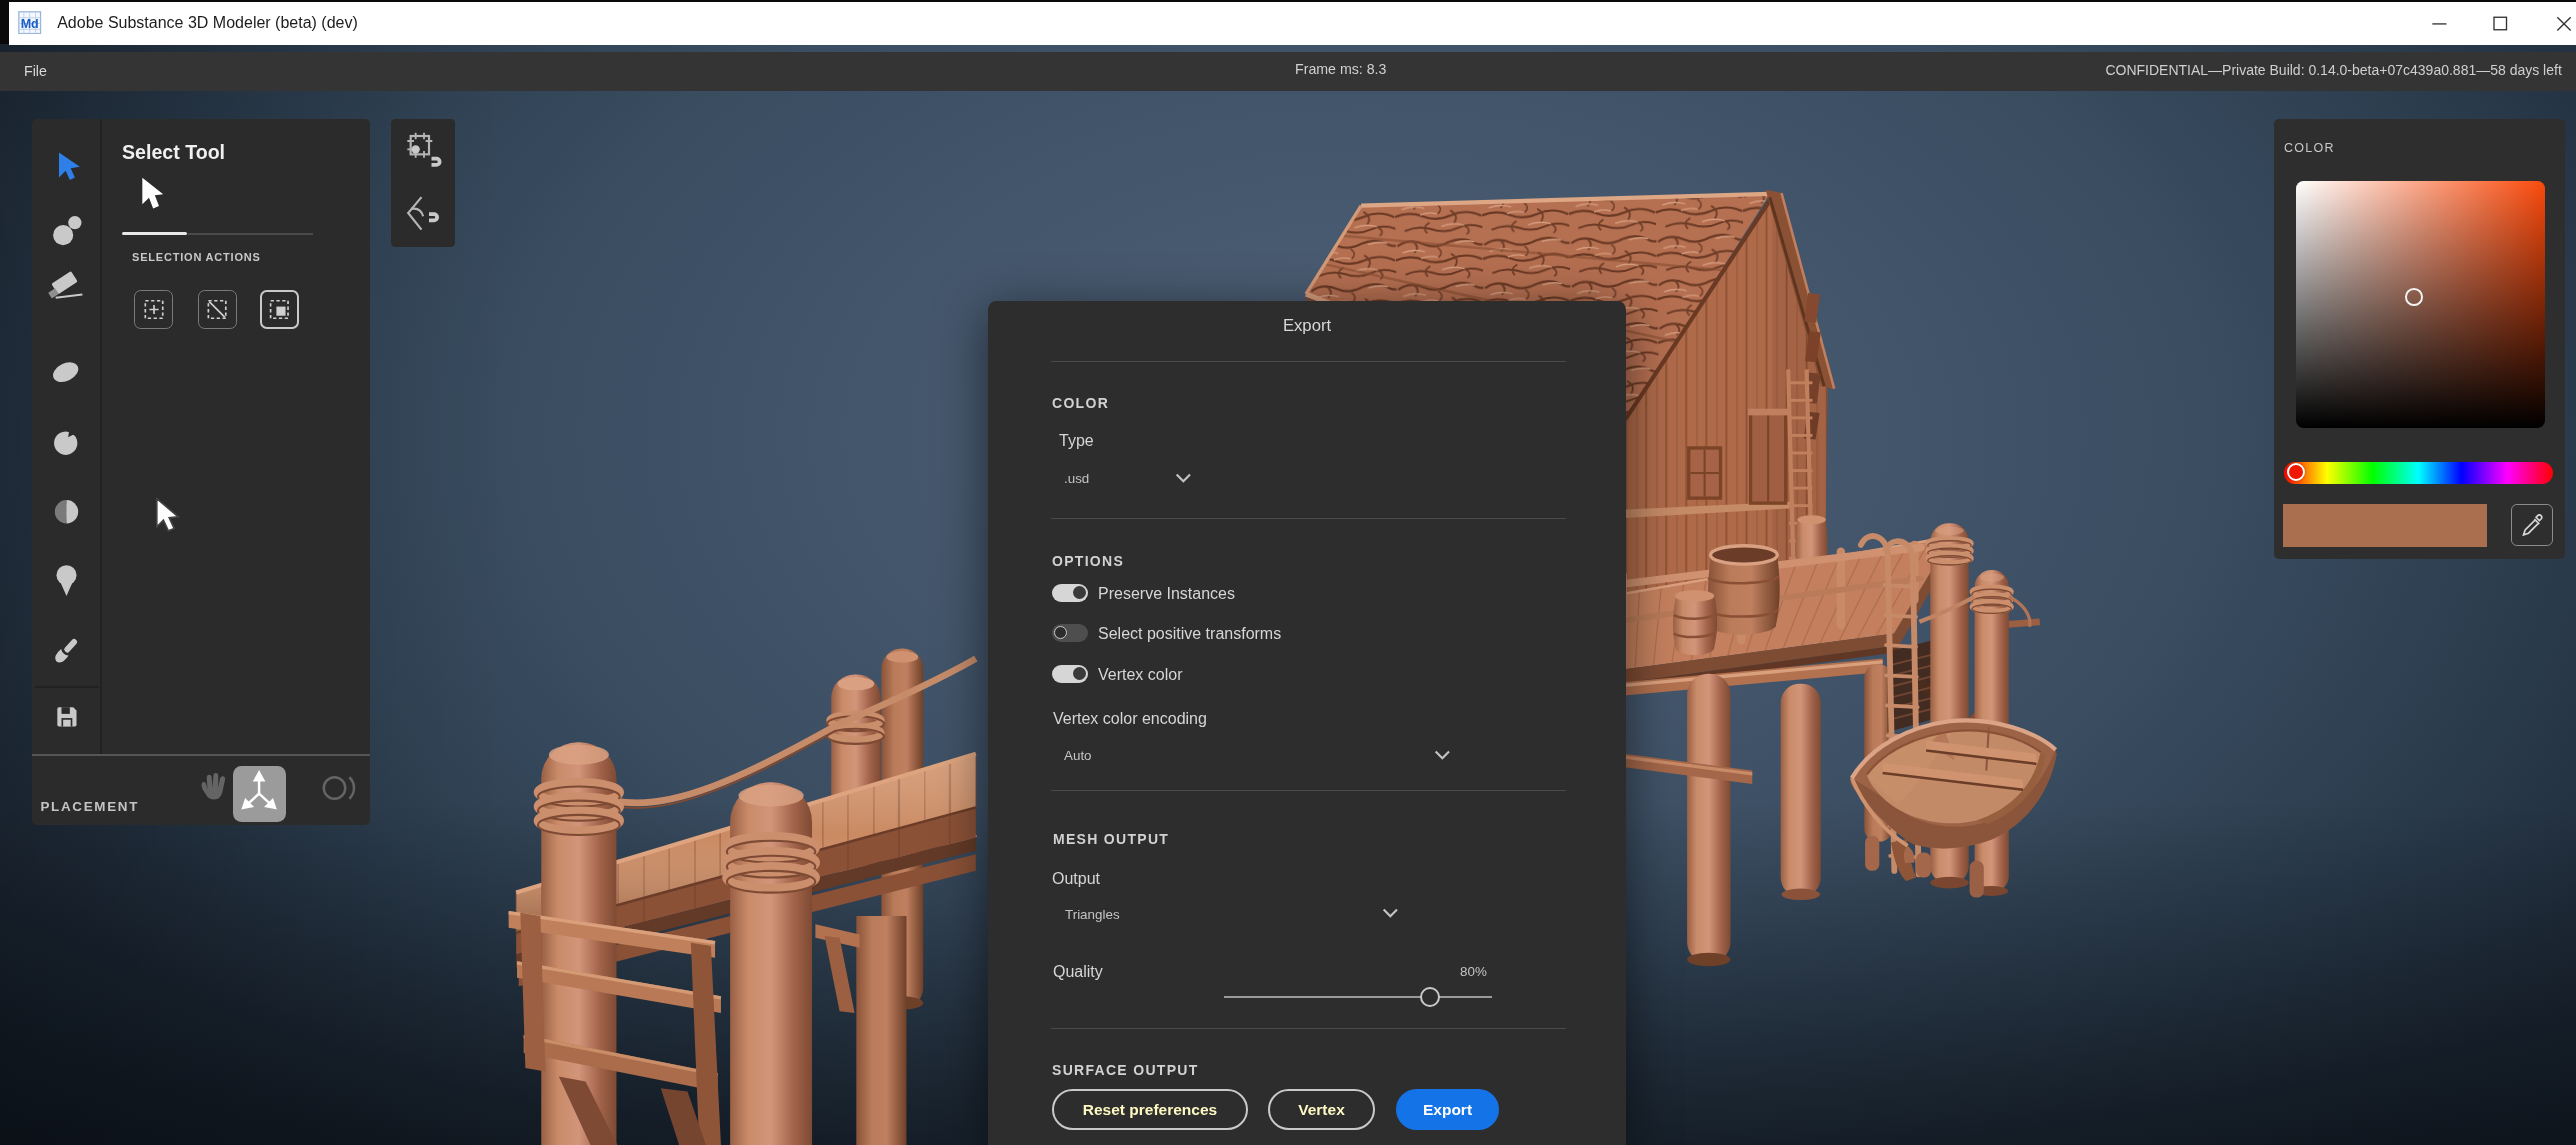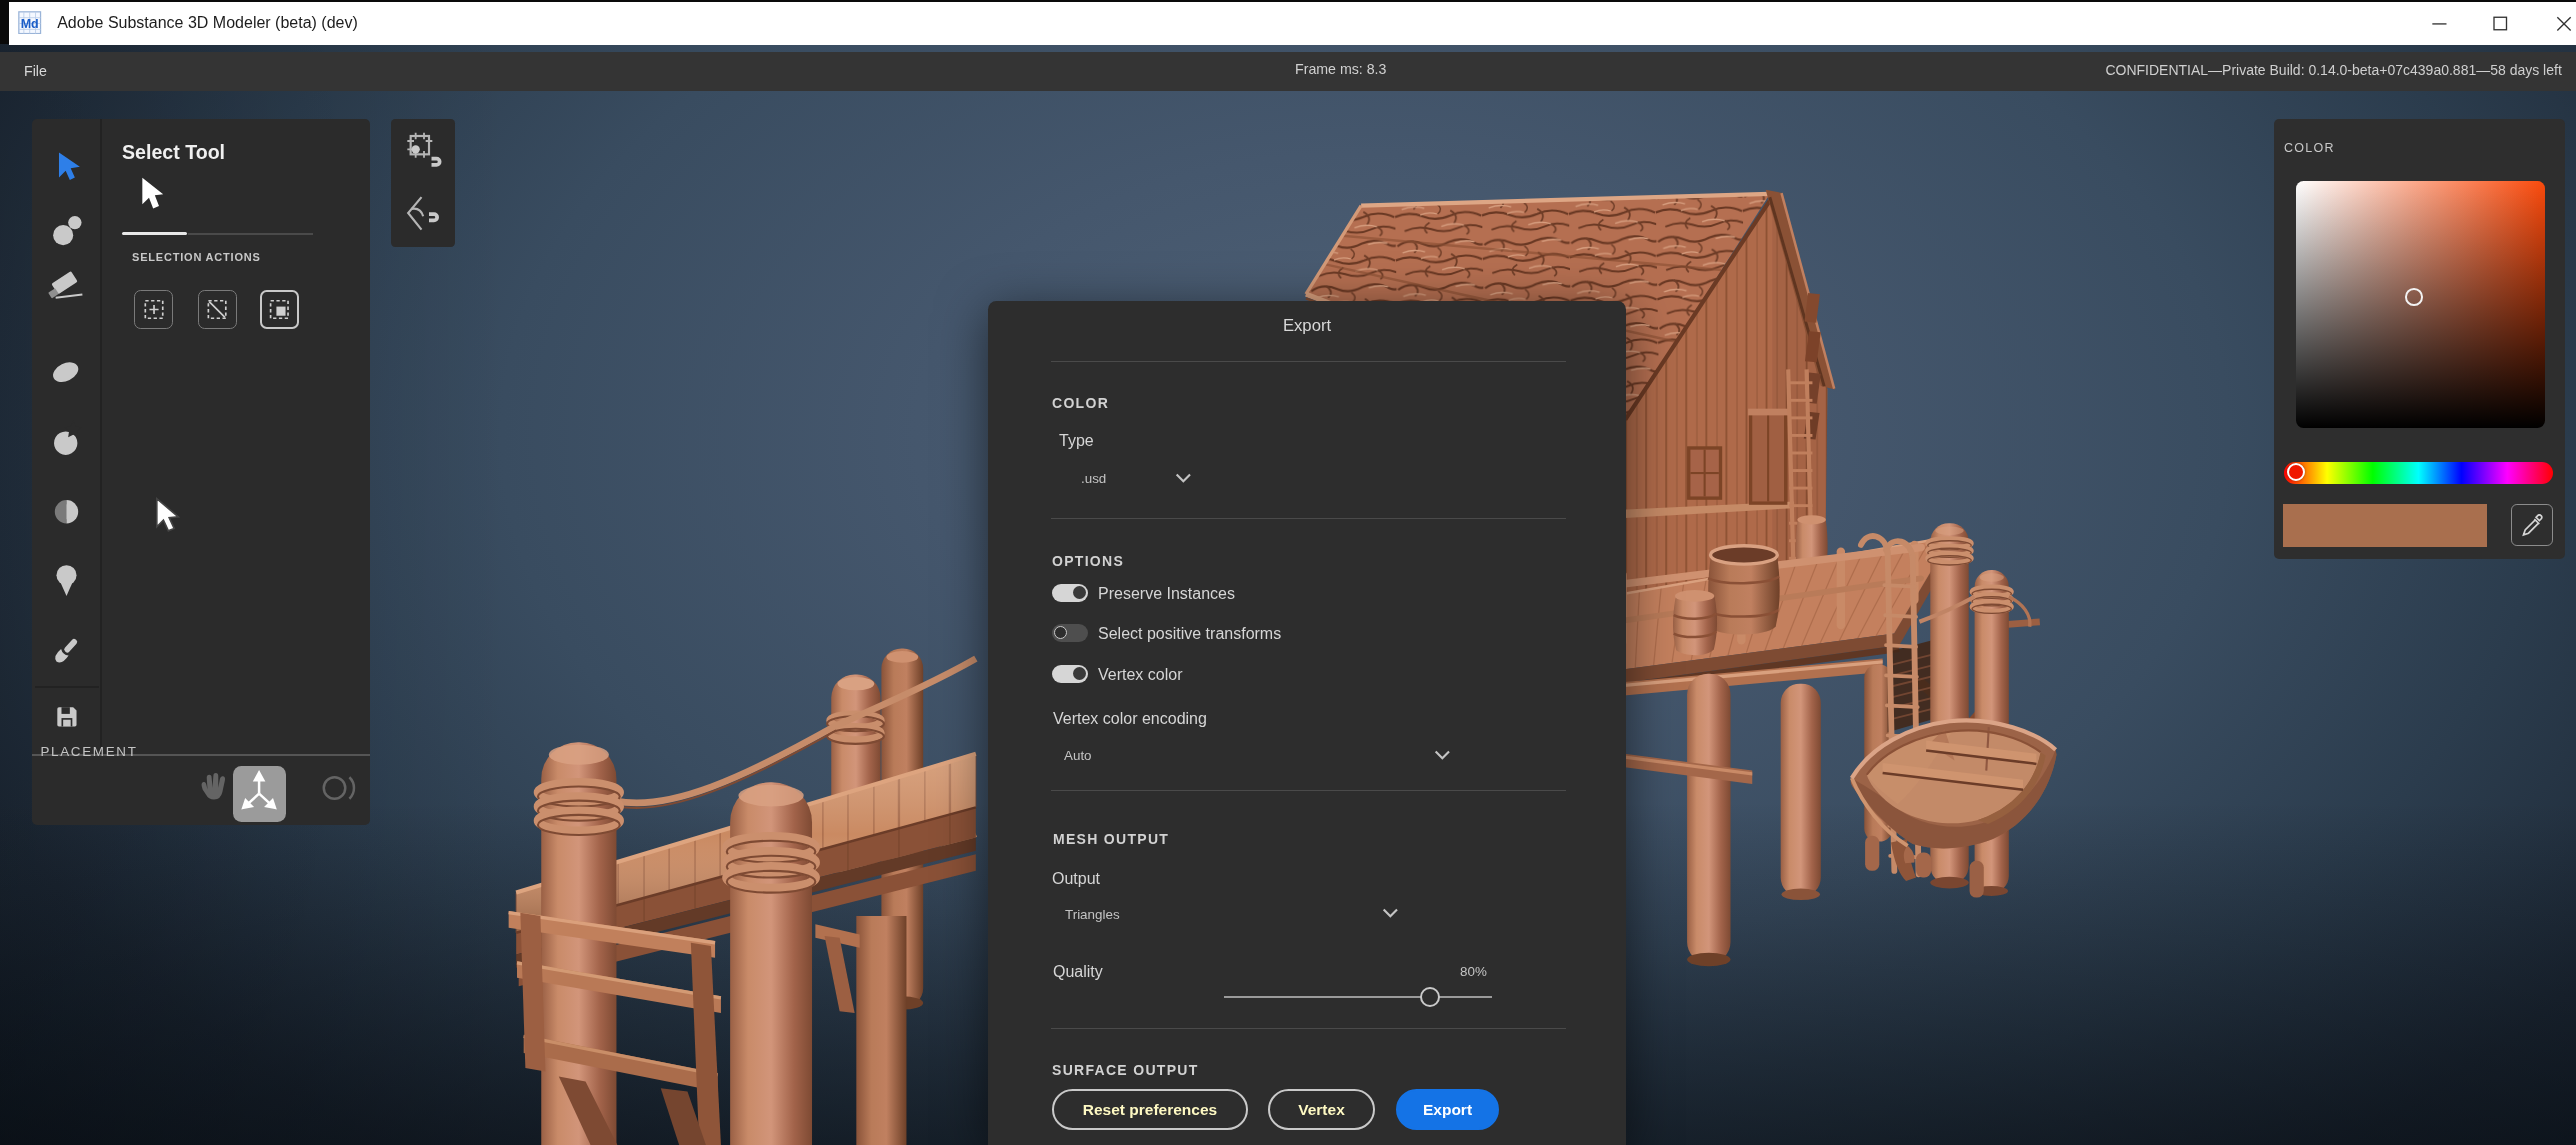--- a/index.html
+++ b/index.html
@@ -23,21 +23,21 @@
 
 #lpanel{position:absolute;left:32px;top:119px;width:338px;height:706px;background:#2b2b2b;border-radius:5px;}
 #lpanel .vdiv{position:absolute;left:68px;top:0;width:1.7px;height:635px;background:#222;}
 #lpanel .hdiv1{position:absolute;left:2.5px;top:567px;width:64px;height:1.7px;background:#222;}
 #lpanel .hdiv2{position:absolute;left:0;top:635px;width:338px;height:1.7px;background:#555;}
 #lpanel .stitle{position:absolute;left:90px;top:22px;font-size:19.6px;font-weight:bold;color:#f0f0f0;}
 #lpanel .uline1{position:absolute;left:90px;top:113px;width:65px;height:3.3px;background:#e8e8e8;border-radius:1.7px;}
 #lpanel .uline2{position:absolute;left:156px;top:114px;width:125px;height:1.7px;background:#4a4a4a;}
 #lpanel .sact{position:absolute;left:100px;top:132px;font-size:11px;font-weight:bold;letter-spacing:0.8px;color:#c8c8c8;}
 .selbtn{position:absolute;top:171px;width:39px;height:39px;border:1.7px solid #7a7a7a;border-radius:6.7px;box-sizing:border-box;}
-#lpanel .placement{position:absolute;left:8.4px;top:625px;font-size:13.4px;font-weight:normal;letter-spacing:1.7px;color:#c4c4c4;}
+#lpanel .placement{position:absolute;left:8.4px;top:680px;font-size:13.4px;font-weight:bold;letter-spacing:1.7px;color:#c4c4c4;}
 #lpanel .pbtn{position:absolute;left:201px;top:647px;width:53px;height:56px;background:#9b9b9b;border-radius:8.4px;}
 
 #spanel{position:absolute;left:391px;top:119px;width:64px;height:128px;background:#2b2b2b;border-radius:4.2px;}
 
 #dlg{position:absolute;left:976px;top:301px;width:638px;height:844px;background:#2d2d2d;border-radius:8.4px 8.4px 0 0;box-shadow:0 10px 50px rgba(0,0,0,0.55);margin-left:12px;}
 #dlg .t{position:absolute;font-size:16px;color:#d6d6d6;}
 #dlg .hdr{position:absolute;font-size:14px;font-weight:bold;letter-spacing:1.3px;color:#d2d2d2;}
 #dlg .val{position:absolute;font-size:13.4px;color:#c4c4c4;}
 #dlg .sep{position:absolute;left:63px;width:515px;height:0.8px;background:#4a4a4a;}
 #dlg .title{position:absolute;left:0;width:638px;top:15px;text-align:center;font-size:16.7px;color:#d8d8d8;}
@@ -463,21 +463,21 @@
    <path d="M9,19 q11,-2 14,9"></path>
   </g>
   <path d="M27,26 v6 a6,6 0 0 0 12,0 v-6 h-4.5 v6 a1.5,1.5 0 0 1 -3,0 v-6 Z" fill="#c9c9c9" transform="rotate(-90 33 29)"></path>
  </svg>
 </div>
 <div id="dlg">
  <div class="title">Export</div>
  <div class="sep" style="top:60px"></div>
  <div class="hdr" style="left:64px;top:94px">COLOR</div>
  <div class="t" style="left:71px;top:131px">Type</div>
- <div class="val" style="left:93px;top:170px">.usd</div>
+ <div class="val" style="left:76px;top:170px">.usd</div>
  <svg class="abs" style="left:187px;top:171px" width="16.7" height="11.7" viewBox="0 0 20 14">
         <path d="M2,3 L10,11 L18,3" stroke="#c4c4c4" stroke-width="2.6" fill="none"></path>
       </svg>
  <div class="sep" style="top:217px"></div>
  <div class="hdr" style="left:64px;top:252px">OPTIONS</div>
  <div class="tgl on" style="top:283px">
         <div class="knob"></div>
       </div>
  <div class="t" style="left:110px;top:284px">Preserve Instances</div>
  <div class="tgl off" style="top:323px">

